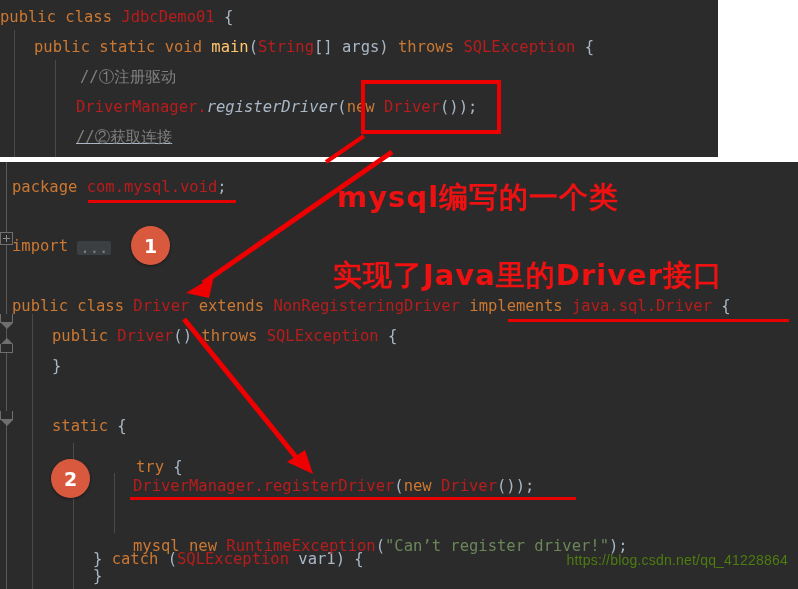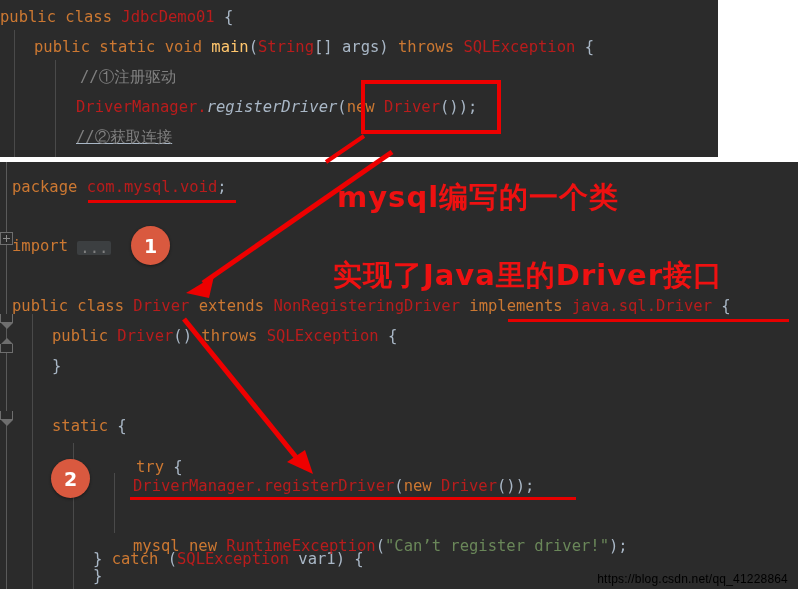--- a/index.html
+++ b/index.html
@@ -171,24 +171,24 @@
     position: absolute;
     left: 0; top: 0;
     width: 798px; height: 589px;
     pointer-events: none;
   }
 
   
   #watermark {
     position: absolute;
     right: 10px;
-    bottom: 3px;
-    color: #000000;
+    bottom: 21px;
+    color: #4d7c0f;
     font-family: "Liberation Sans", sans-serif;
-    font-size: 12px;
+    font-size: 14px;
     letter-spacing: 0.2px;
     white-space: pre;
   }
 </style>
 </head>
 <body>
 
 <div id="stage">
 
   <div id="panel-top" class="code-panel">

